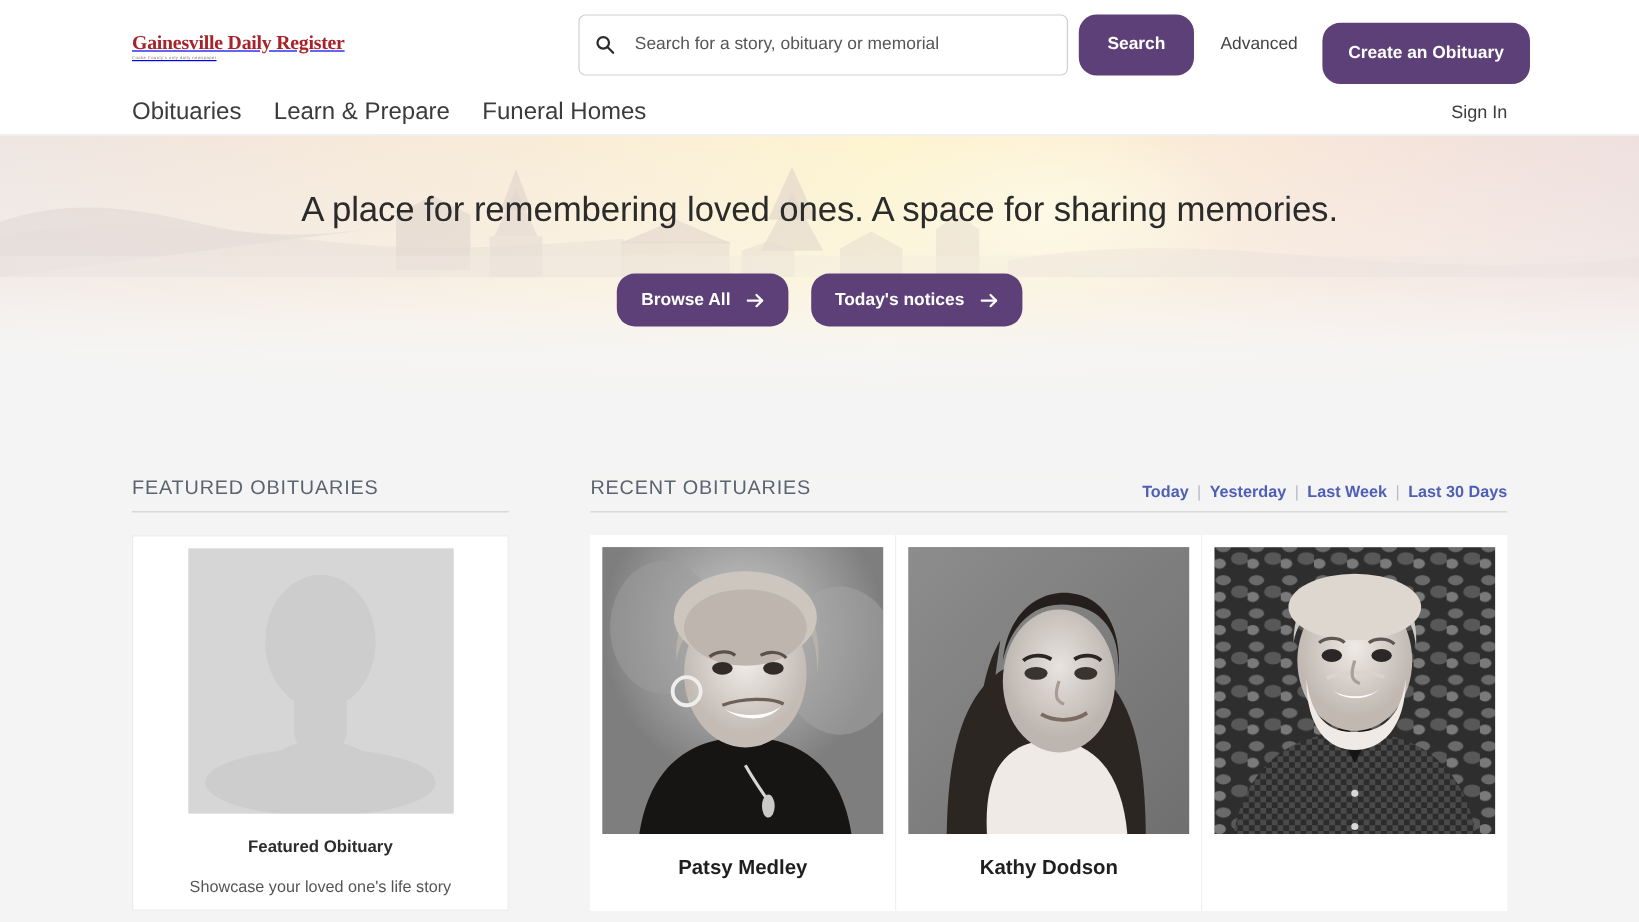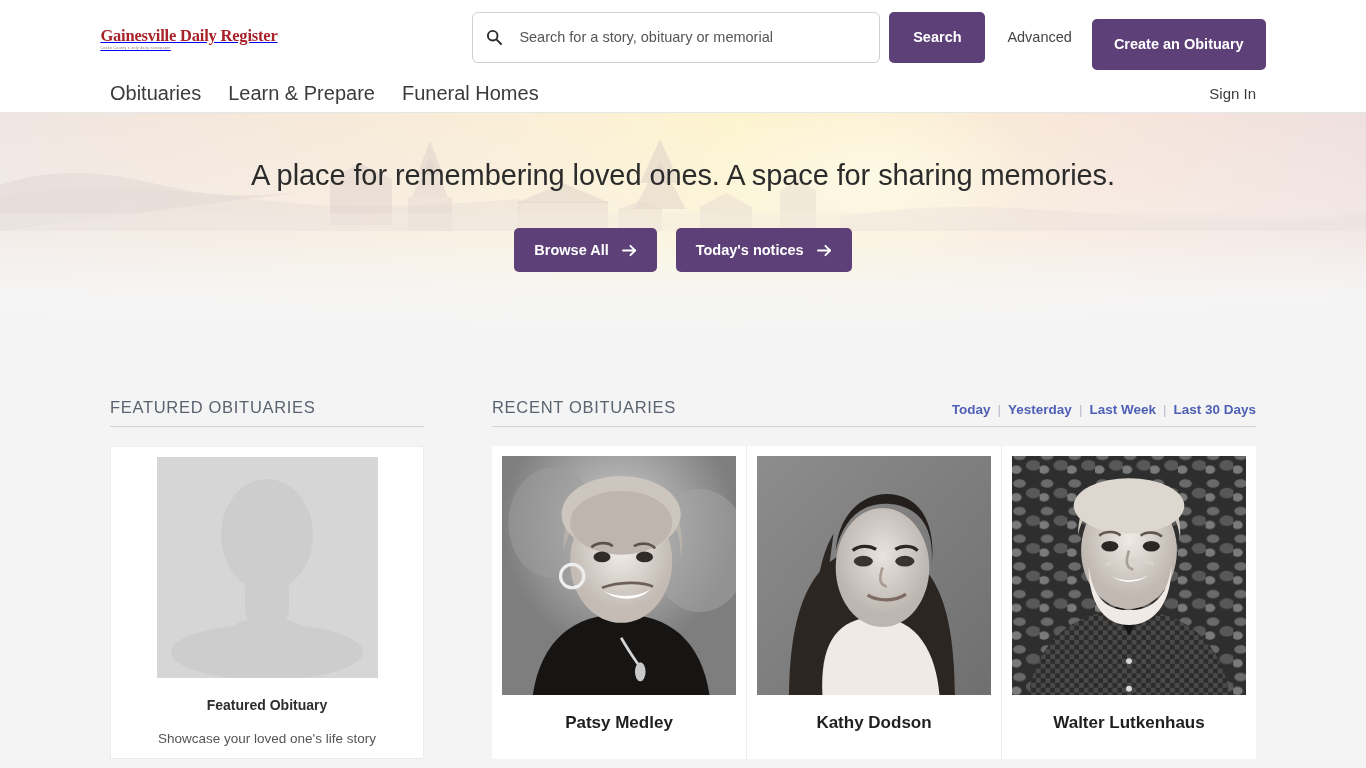--- a/index.html
+++ b/index.html
@@ -24,21 +24,20 @@
     height: 113px;
     position: relative;
     z-index: 5;
   }
 
   .header-top {
     display: flex;
     align-items: center;
     height: 74px;
     padding: 0 110px 0 110px;
-    justify-content: center;
   }
 
   .logo {
     width: 200px;
     flex: 0 0 200px;
     padding-top: 4px;
   }
   .logo-main {
     font-family: "Liberation Serif", serif;
     font-size: 16.5px;
@@ -88,21 +87,21 @@
     transform: translateY(-50%);
     width: 16px;
     height: 16px;
     pointer-events: none;
   }
 
   .btn-purple {
     background: #5d4077;
     color: #ffffff;
     border: none;
-    border-radius: 5px;
+    border-radius: 15px;
     font-family: "Liberation Sans", sans-serif;
     font-size: 14.5px;
     font-weight: bold;
     cursor: pointer;
     white-space: nowrap;
     display: inline-flex;
     align-items: center;
     justify-content: center;
   }
 
@@ -528,18 +527,17 @@
             <path d="M82 82 C88 77 98 78 102 82" stroke="#5e564f" stroke-width="2.5" fill="none"></path>
             <path d="M121 82 C126 78 136 78 141 83" stroke="#5e564f" stroke-width="2.5" fill="none"></path>
             <path d="M72 110 C72 150 90 166 110 166 C130 166 150 150 150 110 C146 142 130 152 110 152 C90 152 76 142 72 110 Z" fill="#efeae6"></path>
             <path d="M92 118 C100 128 122 128 130 117 C124 126 98 126 92 118 Z" fill="#ffffff"></path>
             <path d="M88 110 C98 104 124 104 133 109" stroke="#d9d3cd" stroke-width="3" fill="none"></path>
             <path d="M110 96 C106 108 108 112 114 114" stroke="#a99f97" stroke-width="2.5" fill="none"></path>
             <circle cx="110" cy="200" r="2.8" fill="#d8d8d8"></circle>
             <circle cx="110" cy="226" r="2.8" fill="#d8d8d8"></circle>
           </svg>
         </div>
-        <h3 class="recent-name">Walter Lutkenhaus</h3>
       </article>
 
     </div>
   </section>
 </main>
 
 </body></html>

